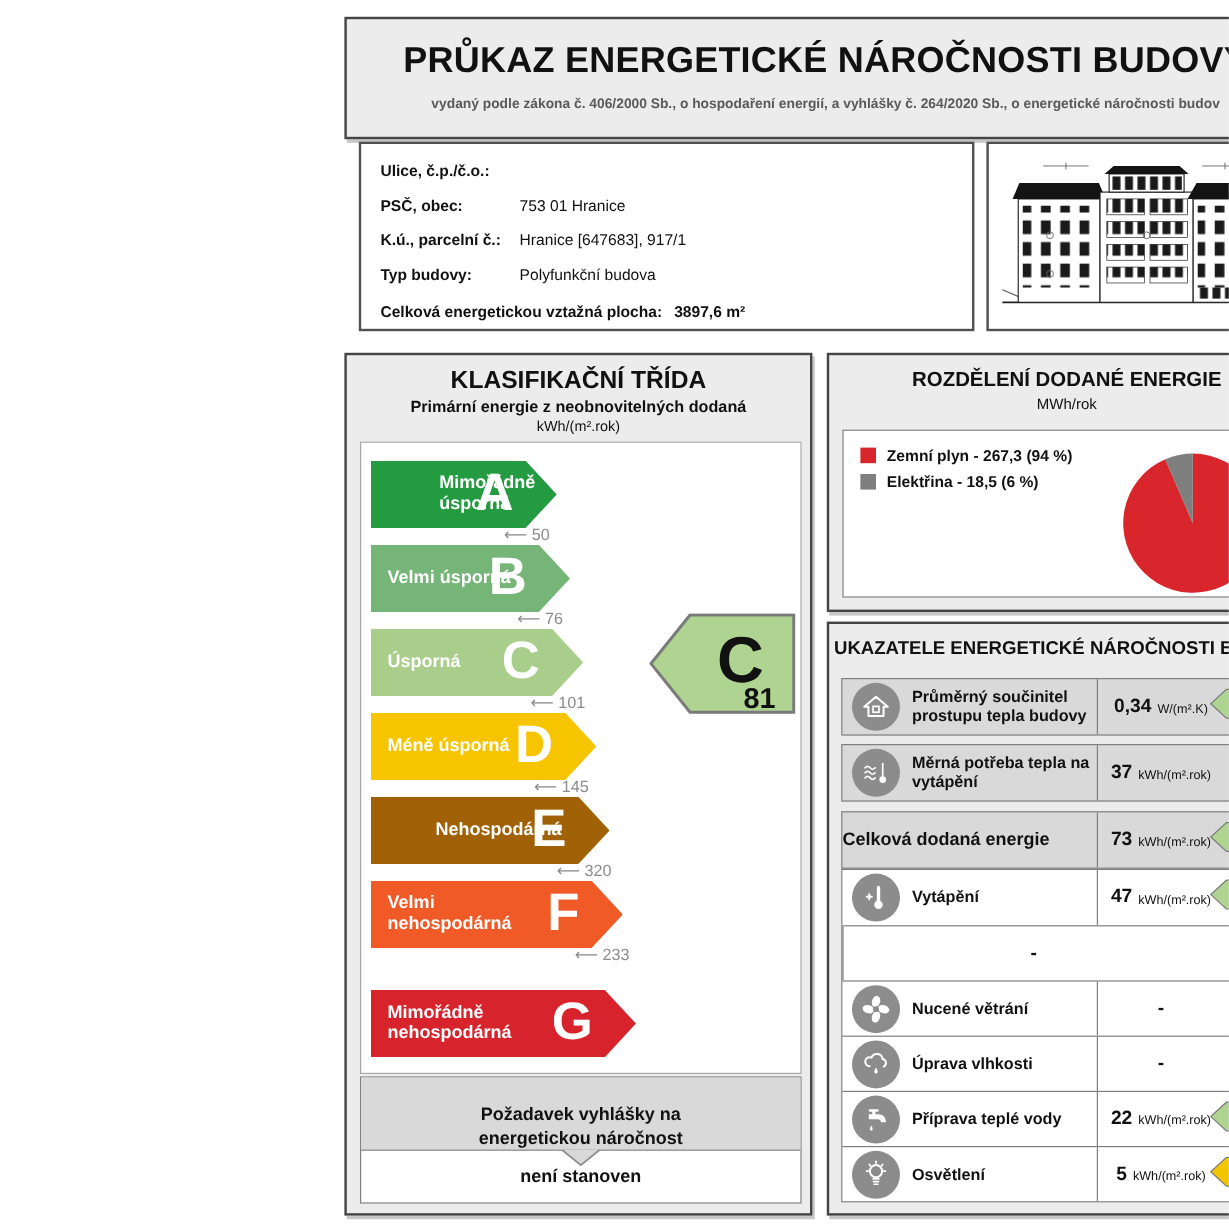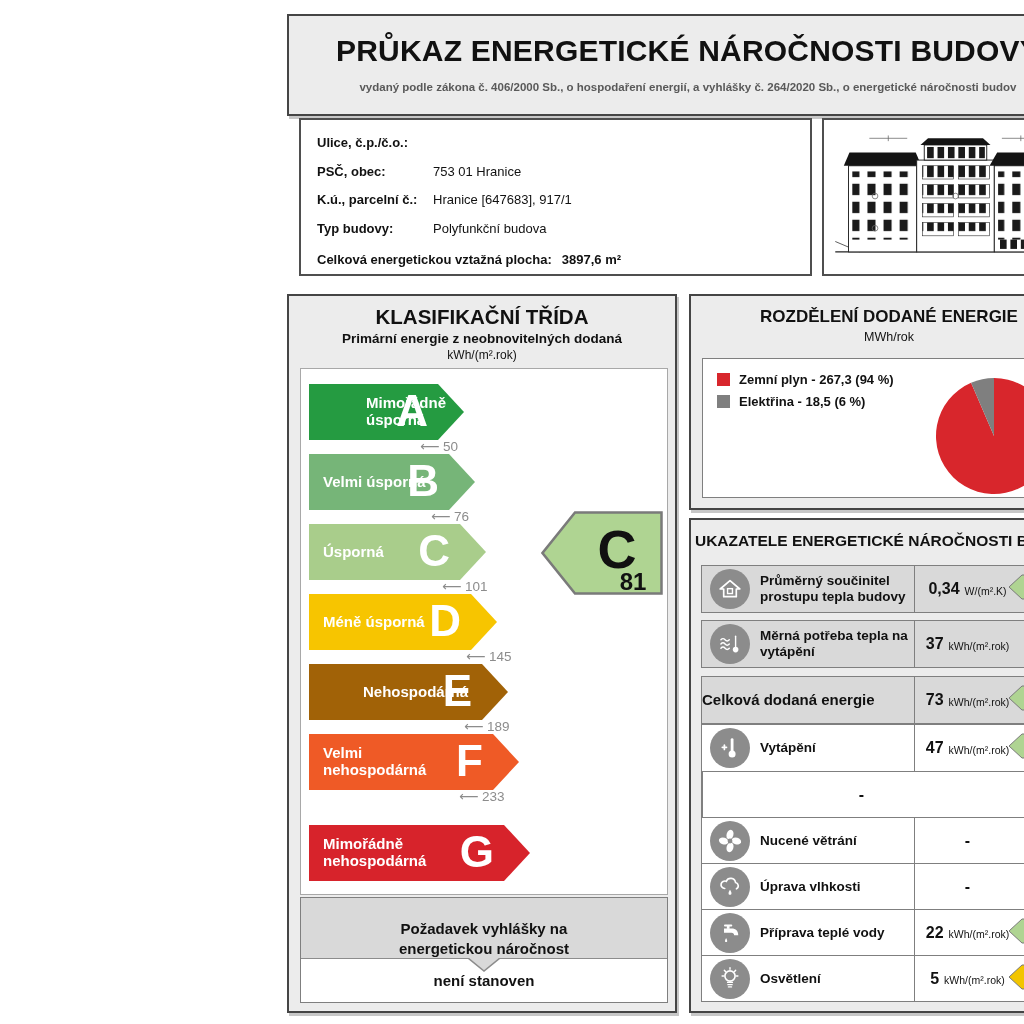--- a/index.html
+++ b/index.html
@@ -168,35 +168,35 @@
           <div class="cls-letter">C</div>
         </div>
         <div class="cls-threshold">
           <span style="left: 133px;">⟵  101</span>
         </div>
         <div class="cls-bar" style="width: 188px; background: rgb(247, 197, 0);">
           <div class="cls-label">Méně úsporná</div>
           <div class="cls-letter">D</div>
         </div>
         <div class="cls-threshold">
-          <span style="left: 157px;">⟵  145</span>
+          <span style="left: 136px;">⟵  145</span>
         </div>
         <div class="cls-bar" style="width: 199px; background: #a16207; justify-content: center;">
           <div class="cls-label">Nehospodárná</div>
           <div class="cls-letter">E</div>
         </div>
         <div class="cls-threshold">
-          <span style="left: 155px;">⟵  189</span>
+          <span style="left: 155px;">⟵  320</span>
         </div>
         <div class="cls-bar" style="width: 210px; background: rgb(239, 90, 38);">
           <div class="cls-label">Velmi nehospodárná</div>
           <div class="cls-letter">F</div>
         </div>
         <div class="cls-threshold">
-          <span style="left: 150px;">⟵  233</span>
+          <span style="left: 170px;">⟵  233</span>
         </div>
         <div class="cls-bar" style="width: 221px; background: rgb(215, 35, 43); margin-top: 21px;">
           <div class="cls-label">Mimořádně nehospodárná</div>
           <div class="cls-letter">G</div>
         </div>
       </div>
     <div id="result-marker">
       <svg width="122" height="84" viewBox="0 0 122 84">
         <polygon id="marker-shape" points="34,1.5 120.5,1.5 120.5,82.5 34,82.5 1.5,42" fill="#AFD492" stroke="#7A7A7A" stroke-width="2.5"></polygon>
         <text x="76" y="57" text-anchor="middle" font-size="54" font-weight="bold" fill="#111">C</text>

